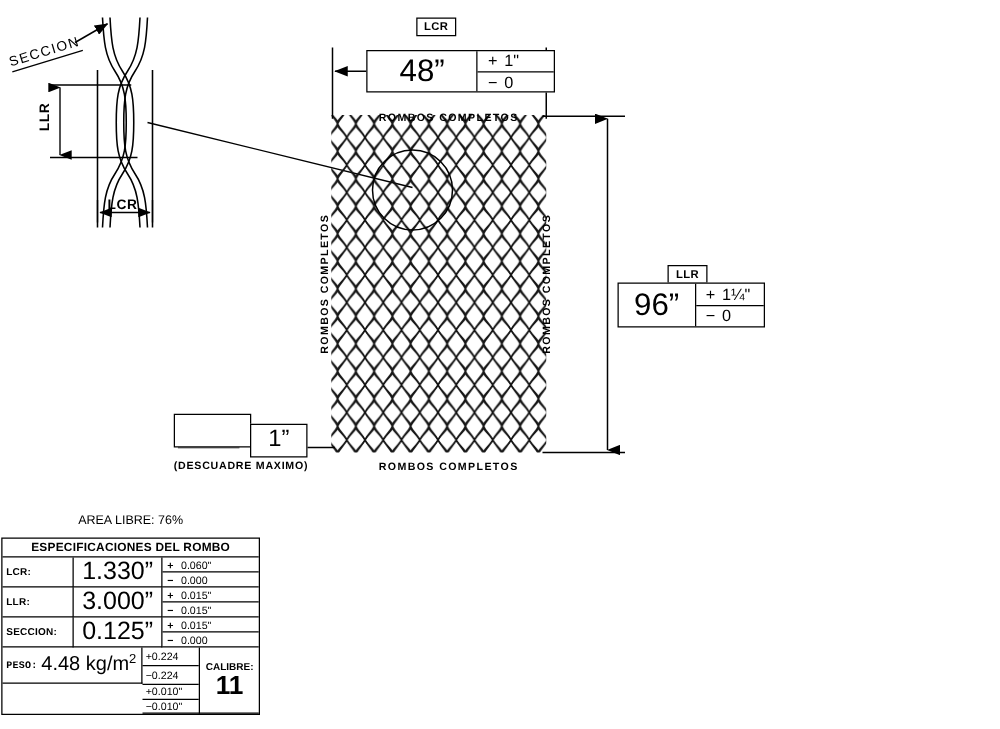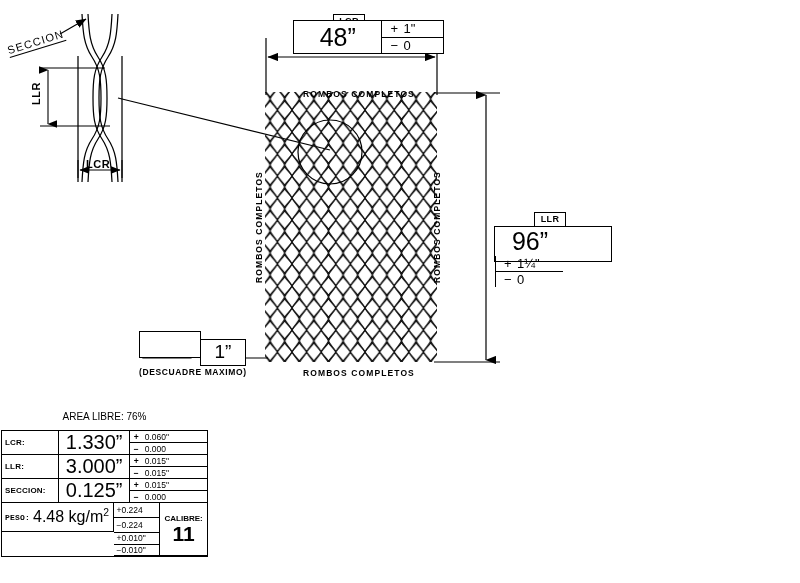--- a/index.html
+++ b/index.html
@@ -365,37 +365,37 @@
   </svg>
 
   <div class="seccion-label" style="left:10px; top:44px;">SECCION</div>
 
   <div class="detlabel vert" style="left:30px; top:105px;">LLR</div>
 
   <div class="detlabel" style="left:86px; top:158px;">LCR</div>
 
   <div class="tagbox" style="left:333px; top:14px; width:30px;">LCR</div>
 
-  <div class="dimbox" style="left:293px; top:20px; width:151px; height:34px;">
+  <div class="dimbox" style="left:293px; top:40px; width:151px; height:34px;">
     <div class="val" style="width:78px;">48”</div>
     <div class="tolcol" style="width:71px;">
       <div class="t">
         <span class="sgn">+</span>
         <span>1"</span>
       </div>
       <div class="t bot">
         <span class="sgn">−</span>
         <span>0</span>
       </div>
     </div>
   </div>
 
   <div class="tagbox" style="left:534px; top:212px; width:30px;">LLR</div>
 
-  <div class="dimbox" style="left:494px; top:226px; width:118px; height:36px;flex-direction:column;">
+  <div class="dimbox" style="left:494px; top:226px; width:118px; height:36px;">
     <div class="val" style="width:50px;">96”</div>
     <div class="tolcol" style="width:68px;">
       <div class="t">
         <span class="sgn">+</span>
         <span>1¼"</span>
       </div>
       <div class="t bot">
         <span class="sgn">−</span>
         <span>0</span>
       </div>
@@ -413,20 +413,21 @@
   <div class="sq-wrap">
     <div class="sq-icon"></div>
     <div class="sq-val">1”</div>
     <div class="sq-cap">(DESCUADRE  MAXIMO)</div>
   </div>
 
   <div id="area-libre">AREA LIBRE: 76%</div>
 
   <div id="spec-table">
 
+    <div class="sec-head">ESPECIFICACIONES  DEL  ROMBO</div>
 
     <div class="tbl-row">
       <div class="cell-lbl">LCR:</div>
       <div class="cell-val">1.330”</div>
       <div class="cell-tol">
         <div class="t">
           <span class="sgn">+</span>
           <span>0.060"</span>
         </div>
         <div class="t bot">

